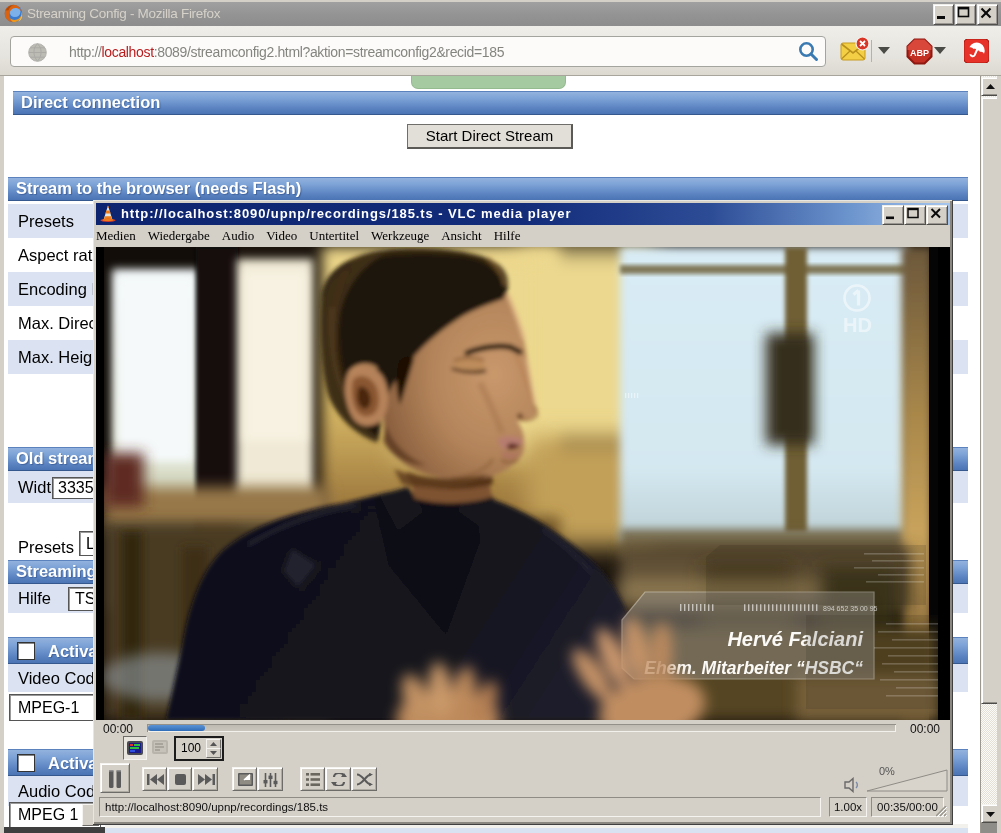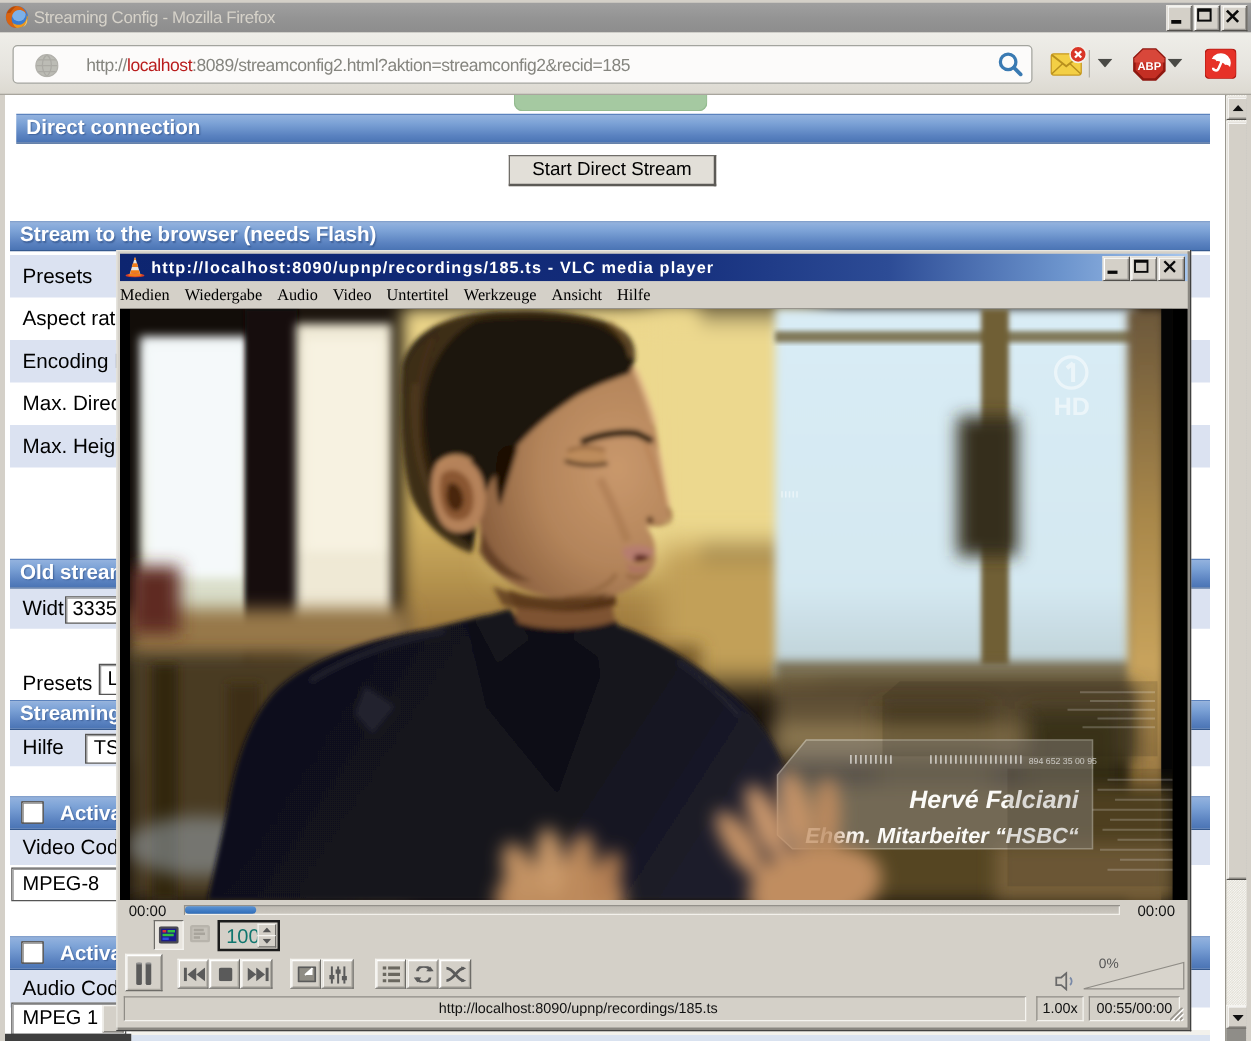--- a/index.html
+++ b/index.html
@@ -148,21 +148,21 @@
     <div class="abs hdr" style="top:371px;">Old streaming config</div>
     <div class="abs row blue" style="top:395px;height:32px;line-height:32px;"><span class="lbl">Width</span></div>
     <div class="abs sunk" style="left:48px;top:401px;width:120px;height:22px;font-size:16px;line-height:20px;padding-left:5px;">33350</div>
     <div class="abs row" style="top:458px;height:26px;line-height:26px;"><span class="lbl">Presets</span></div>
     <div class="abs sunk" style="left:75px;top:455px;width:120px;height:25px;font-size:16px;line-height:23px;padding-left:6px;">LAN</div>
     <div class="abs hdr" style="top:484px;">Streaming config</div>
     <div class="abs row blue" style="top:508px;height:29px;line-height:29px;"><span class="lbl">Hilfe</span></div>
     <div class="abs sunk" style="left:64px;top:511px;width:120px;height:24px;font-size:16px;line-height:22px;padding-left:6px;">TS</div>
     <div class="abs hdr" style="top:561px;height:27px;line-height:26px;padding-left:9px;"><span style="display:inline-block;width:16px;height:16px;background:#fff;border:1px solid #333;box-shadow:inset 1px 1px 0 #888;vertical-align:-3px;margin-right:13px;"></span>Activate transcoding</div>
     <div class="abs row blue" style="top:588px;height:28px;line-height:28px;"><span class="lbl">Video Codec</span></div>
-    <div class="abs sunk" style="left:5px;top:618px;width:150px;height:27px;font-size:16px;line-height:25px;padding-left:8px;">MPEG-8</div>
+    <div class="abs sunk" style="left:5px;top:618px;width:150px;height:27px;font-size:16px;line-height:25px;padding-left:8px;">MPEG-1</div>
     <div class="abs hdr" style="top:673px;height:27px;line-height:26px;padding-left:9px;"><span style="display:inline-block;width:16px;height:16px;background:#fff;border:1px solid #333;box-shadow:inset 1px 1px 0 #888;vertical-align:-3px;margin-right:13px;"></span>Activate transcoding</div>
     <div class="abs row blue" style="top:700px;height:30px;line-height:30px;"><span class="lbl">Audio Codec</span></div>
     <div class="abs sunk" style="left:5px;top:726px;width:92px;height:26px;font-size:16px;line-height:24px;padding-left:8px;">MPEG 1<div style="position:absolute;right:1px;top:1px;bottom:1px;width:15px;background:#d4d0c8;border:1px solid;border-color:#f5f4f0 #6e6c68 #6e6c68 #f5f4f0;"></div></div>
 
     <div class="abs" style="left:101px;top:748px;width:863px;height:5px;background:#f2f1ec;"></div>
     <div class="abs" style="left:101px;top:752px;width:863px;height:5px;background:#d9e2f0;"></div>
     <div class="abs" style="left:0px;top:751px;width:101px;height:6px;background:#3f3f3f;"></div>
 
     <div id="sb-track" class="abs"></div>
     <div class="abs sbtn" style="top:1px;">
@@ -474,21 +474,21 @@
     <div class="abs" style="left:56px;top:536px;width:24px;height:24px;background:#d4d0c8;box-sizing:border-box;">
       <svg width="16" height="14" style="position:absolute;left:3px;top:4px;" viewBox="0 0 16 14">
         <rect x="0" y="0" width="16" height="14" rx="2" fill="#b8b4ac"></rect>
         <rect x="2" y="2" width="12" height="10" fill="#c6c2ba"></rect>
         <rect x="3" y="3" width="8" height="2" fill="#a8a49c"></rect>
         <rect x="3" y="6" width="9" height="2" fill="#a8a49c"></rect>
         <rect x="3" y="9" width="5" height="2" fill="#a8a49c"></rect>
       </svg>
     </div>
     <div class="abs" style="left:81px;top:536px;width:50px;height:25px;background:#d4d0c8;border:2px solid #1c1c1c;box-sizing:border-box;">
-      <span style="position:absolute;left:5px;top:3px;font-size:16px;color:#0f766e;">100</span>
+      <span style="position:absolute;left:5px;top:3px;font-size:12px;color:#000000;">100</span>
       <div style="position:absolute;right:1px;top:1px;width:15px;height:10px;background:#d4d0c8;border:1px solid;border-color:#f5f4f0 #6e6c68 #6e6c68 #f5f4f0;box-sizing:border-box;">
         <svg width="7" height="4" style="position:absolute;left:3px;top:2px;">
           <path d="M3.5 0 L7 4 L0 4 Z" fill="#555"></path>
         </svg>
       </div>
       <div style="position:absolute;right:1px;bottom:1px;width:15px;height:10px;background:#d4d0c8;border:1px solid;border-color:#f5f4f0 #6e6c68 #6e6c68 #f5f4f0;box-sizing:border-box;">
         <svg width="7" height="4" style="position:absolute;left:3px;top:2px;">
           <path d="M0 0 L7 0 L3.5 4 Z" fill="#555"></path>
         </svg>
       </div>
@@ -574,23 +574,23 @@
 
     <svg class="abs" style="left:751px;top:577px;" width="18" height="16" viewBox="0 0 18 16">
       <path d="M1 5 L5 5 L9 1.5 L9 14.5 L5 11 L1 11 Z" fill="none" stroke="#6a6a6a" stroke-width="1.4"></path>
       <path d="M12 5 A4 4 0 0 1 12 11" fill="none" stroke="#7a8aa8" stroke-width="1.4"></path>
     </svg>
     <div class="abs" style="left:786px;top:565px;font-size:11px;color:#555;">0%</div>
     <svg class="abs" style="left:772px;top:568px;" width="84" height="25" viewBox="0 0 84 25">
       <path d="M2 23 L82 2 L82 23 Z" fill="#d8d4cc" stroke="#8f8c86" stroke-width="1"></path>
     </svg>
 
-    <div class="abs sbar" style="left:6px;top:597px;width:722px;text-align:center;"><span style="margin-left:5px;">http://localhost:8090/upnp/recordings/185.ts</span></div>
+    <div class="abs sbar" style="left:6px;top:597px;width:722px;"><span style="margin-left:5px;">http://localhost:8090/upnp/recordings/185.ts</span></div>
     <div class="abs sbar" style="left:736px;top:597px;width:38px;text-align:center;">1.00x</div>
-    <div class="abs sbar" style="left:778px;top:597px;width:73px;text-align:center;">00:55/00:00</div>
+    <div class="abs sbar" style="left:778px;top:597px;width:73px;text-align:center;">00:35/00:00</div>
     <svg class="abs" style="left:843px;top:606px;" width="11" height="11">
       <g stroke="#9a968e" stroke-width="1.5">
         <line x1="10" y1="0" x2="0" y2="10"></line>
         <line x1="10" y1="4" x2="4" y2="10"></line>
         <line x1="10" y1="8" x2="8" y2="10"></line>
       </g>
       <g stroke="#fff" stroke-width="1">
         <line x1="11" y1="1" x2="1" y2="11"></line>
         <line x1="11" y1="5" x2="5" y2="11"></line>
         <line x1="11" y1="9" x2="9" y2="11"></line>

